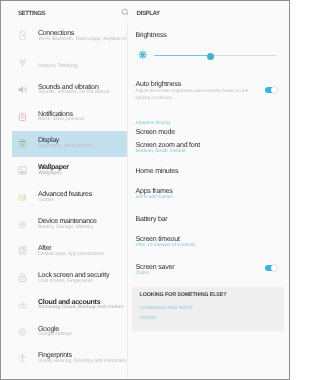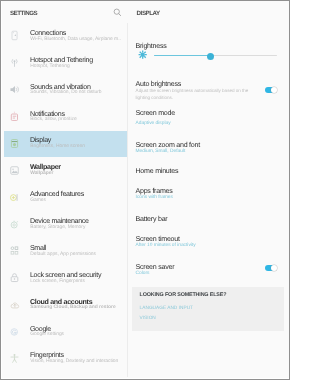--- a/index.html
+++ b/index.html
@@ -2,21 +2,21 @@
 <html><head>
 <meta charset="utf-8">
 <style>
   html,body{margin:0;padding:0;}
   body{width:290px;height:380px;overflow:hidden;background:#ffffff;
        font-family:"Liberation Sans",sans-serif;
        -webkit-font-smoothing:antialiased;text-rendering:geometricPrecision;}
   .frame{position:absolute;left:0;top:0;width:290px;height:380px;box-sizing:border-box;
          border:1px solid #8f8f8f;background:#ffffff;overflow:hidden;}
   .page{position:absolute;left:1px;top:0px;width:287px;height:377px;background:#fafafa;overflow:hidden;}
-  .sidebar{position:absolute;left:1px;top:1px;width:126px;height:378px;background:#fafafa;
+  .sidebar{position:absolute;left:9px;top:1px;width:126px;height:378px;background:#fafafa;
            box-sizing:border-box;}
   .vdiv{position:absolute;left:125.4px;top:22px;width:0.9px;height:354px;background:#ececec;}
   .detail{position:absolute;left:126px;top:1px;width:161px;height:376px;background:#fafafa;}
   .sec-title{position:absolute;font-size:6.2px;font-weight:bold;color:#4e4e4e;letter-spacing:-0.45px;}
   .item{position:absolute;left:1px;width:127px;height:26.8px;}
   .item .ic{position:absolute;left:5.1px;top:7.3px;width:11px;height:11px;}
   .item .t1{position:absolute;left:25.9px;top:5.8px;font-size:7.1px;color:#2f2f2f;white-space:nowrap;letter-spacing:-0.3px;}
     .item .t2{position:absolute;left:26.2px;top:13.5px;font-size:4.95px;letter-spacing:-0.03px;color:#bcbcbc;white-space:nowrap;}
   .item.sel{background:#c3e0ee;}
   .d-title{position:absolute;left:7.5px;font-size:7.1px;color:#2f2f2f;white-space:nowrap;letter-spacing:-0.25px;}
@@ -59,21 +59,20 @@
             <span class="t2">Wi-Fi, Bluetooth, Data usage, Airplane m..</span>
           </div>
           <div class="item" style="top: 48.07px;">
             <span class="ic">
               <svg width="11" height="11" viewBox="0 0 24 24">
                 <circle cx="12" cy="9.4" r="2.1" fill="#c4c9cd"></circle>
                 <path d="M7.8 5.4a6 6 0 0 0 0 8.2M16.2 5.4a6 6 0 0 1 0 8.2" fill="none" stroke="#c4c9cd" stroke-width="1.6" stroke-linecap="round"></path>
                 <path d="M12 11.6V20.5" stroke="#c4c9cd" stroke-width="1.7" stroke-linecap="round"></path>
               </svg>
             </span>
-            <span class="t1">Hotspot and Tethering</span>
             <span class="t2">Hotspot, Tethering</span>
           </div>
           <div class="item" style="top: 74.94px;">
             <span class="ic">
               <svg width="11" height="11" viewBox="0 0 24 24">
                 <path d="M3.2 9h4.4L13 4.3v15.4L7.6 15H3.2z" fill="#c2c7cb"></path>
                 <path d="M15.8 9a4.3 4.3 0 0 1 0 6M18.6 6.3a8 8 0 0 1 0 11.4" fill="none" stroke="#c2c7cb" stroke-width="1.6" stroke-linecap="round"></path>
               </svg>
             </span>
             <span class="t1">Sounds and vibration</span>
@@ -137,21 +136,21 @@
           </div>
           <div class="item" style="top: 236.16px;">
             <span class="ic">
               <svg width="11" height="11" viewBox="0 0 24 24">
                 <path d="M4.6 7a2.9 2.9 0 1 1 5.8 0 2.9 2.9 0 0 1-5.8 0z" fill="none" stroke="#bec7c5" stroke-width="1.8"></path>
                 <rect x="13.4" y="4.1" width="5.8" height="5.8" fill="none" stroke="#bec7c5" stroke-width="1.8"></rect>
                 <rect x="4.6" y="14.1" width="5.8" height="5.8" fill="none" stroke="#ccd4d1" stroke-width="1.8"></rect>
                 <rect x="13.4" y="14.1" width="5.8" height="5.8" fill="none" stroke="#ccd4d1" stroke-width="1.8"></rect>
               </svg>
             </span>
-            <span class="t1">Small</span>
+            <span class="t1">After</span>
             <span class="t2">Default apps, App permissions</span>
           </div>
           <div class="item" style="top: 263.03px; text-align: right;">
             <span class="ic">
               <svg width="11" height="11" viewBox="0 0 24 24">
                 <rect x="4.8" y="10.4" width="14.4" height="10.4" rx="2" fill="none" stroke="#c6cacd" stroke-width="1.8"></rect>
                 <path d="M7.9 10.4V7.8a4.1 4.1 0 0 1 8.2 0v2.6" fill="none" stroke="#c6cacd" stroke-width="1.8"></path>
                 <circle cx="12" cy="15.4" r="1.7" fill="#c6cacd"></circle>
               </svg>
             </span>
@@ -185,28 +184,28 @@
                 <path d="M4.2 8.8h15.6M12 7.6v7.4M12 13.4L8 20.4M12 13.4l4 7" fill="none" stroke="#cfd9cb" stroke-width="1.8" stroke-linecap="round"></path>
               </svg>
             </span>
             <span class="t1">Fingerprints</span>
             <span class="t2">Vision, Hearing, Dexterity and interaction</span>
           </div>
         </div>
   </div>
   <div class="detail">
     <div class="sec-title" style="left:8.6px;top:7.6px;">DISPLAY</div>
-    <div class="d-title" style="top:28.6px;margin-top:11px;">Brightness</div>
+    <div class="d-title" style="top:28.6px;">Brightness</div>
     <div id="detail-items">
           <div class="d-title" style="top: 78.2px;">Auto brightness</div>
           <div class="d-sub" style="top: 86.4px; color: rgb(192, 192, 192); white-space: normal; width: 116px; line-height: 6.5px; font-size: 4.6px;">Adjust the screen brightness automatically based on the lighting conditions.</div>
           <div class="toggle" style="left: 136.8px; top: 84.8px;">
             <span class="knob"></span>
           </div>
-          <div class="d-title" style="top: 107px;">Screen mode</div>
+          <div class="d-title" style="top: 126px;">Screen mode</div>
           <div class="d-sub" style="top: 119.4px;">Adaptive display</div>
           <div class="d-title" style="top: 138.7px;">Screen zoom and font</div>
           <div class="d-sub" style="top: 146.9px;">Medium, Small, Default</div>
           <div class="d-title" style="top: 164.7px;">Home minutes</div>
           <div class="d-title" style="top: 185.1px;">Apps frames</div>
           <div class="d-sub" style="top: 193.3px;">Icons with frames</div>
           <div class="d-title" style="top: 212.8px;">Battery bar</div>
           <div class="d-title" style="top: 232.5px;">Screen timeout</div>
           <div class="d-sub" style="top: 240.7px;">After 10 minutes of inactivity</div>
           <div class="d-title" style="top: 260.7px;">Screen saver</div>

